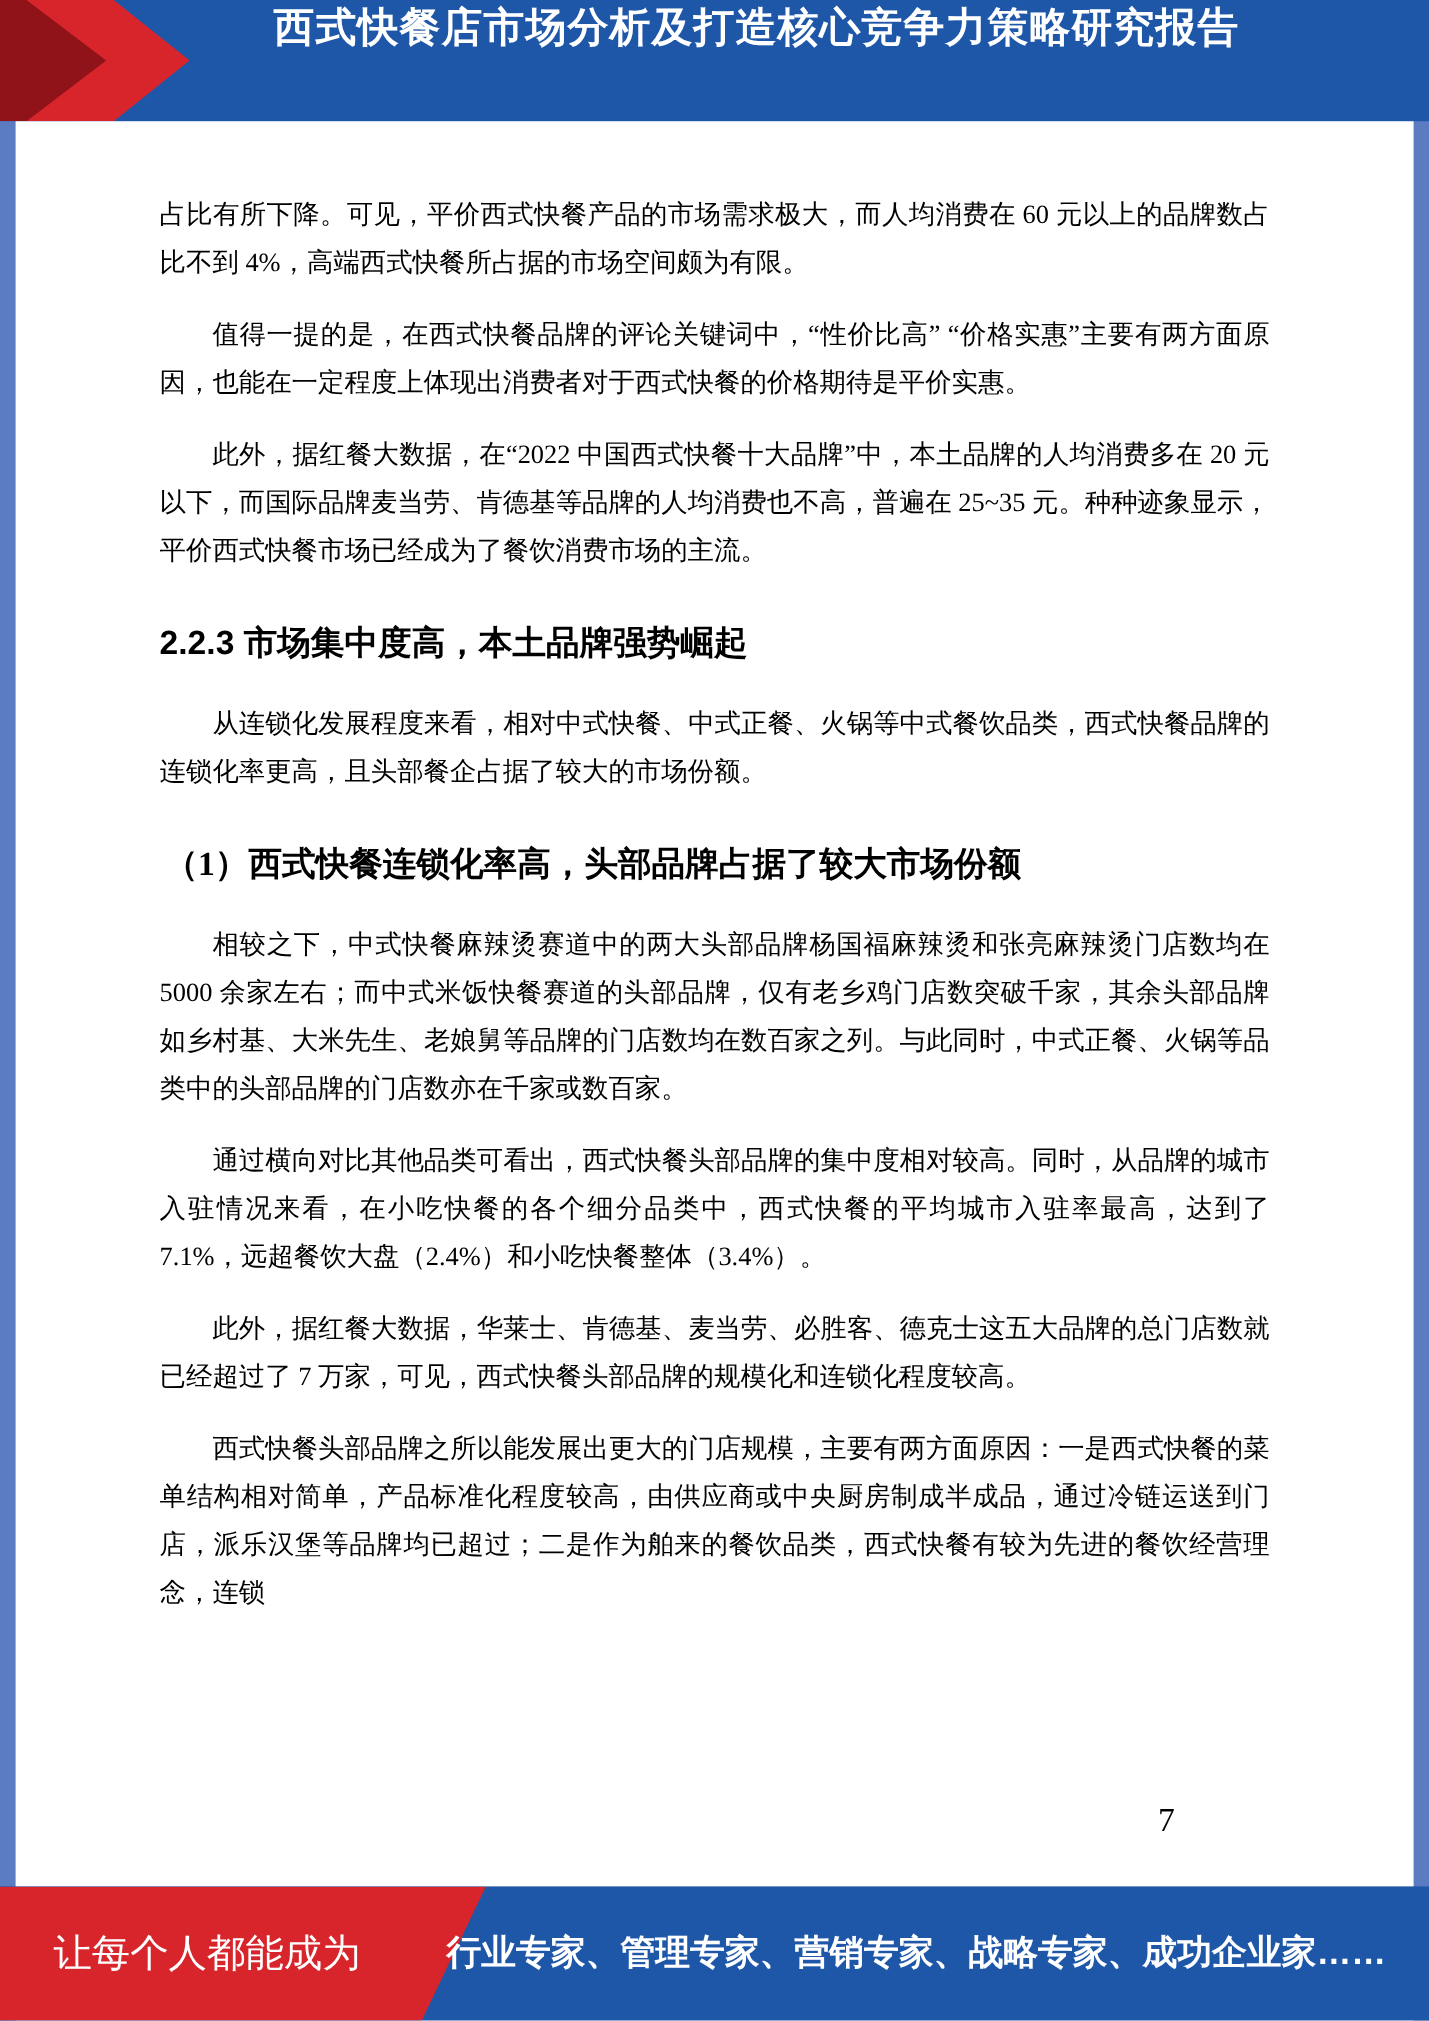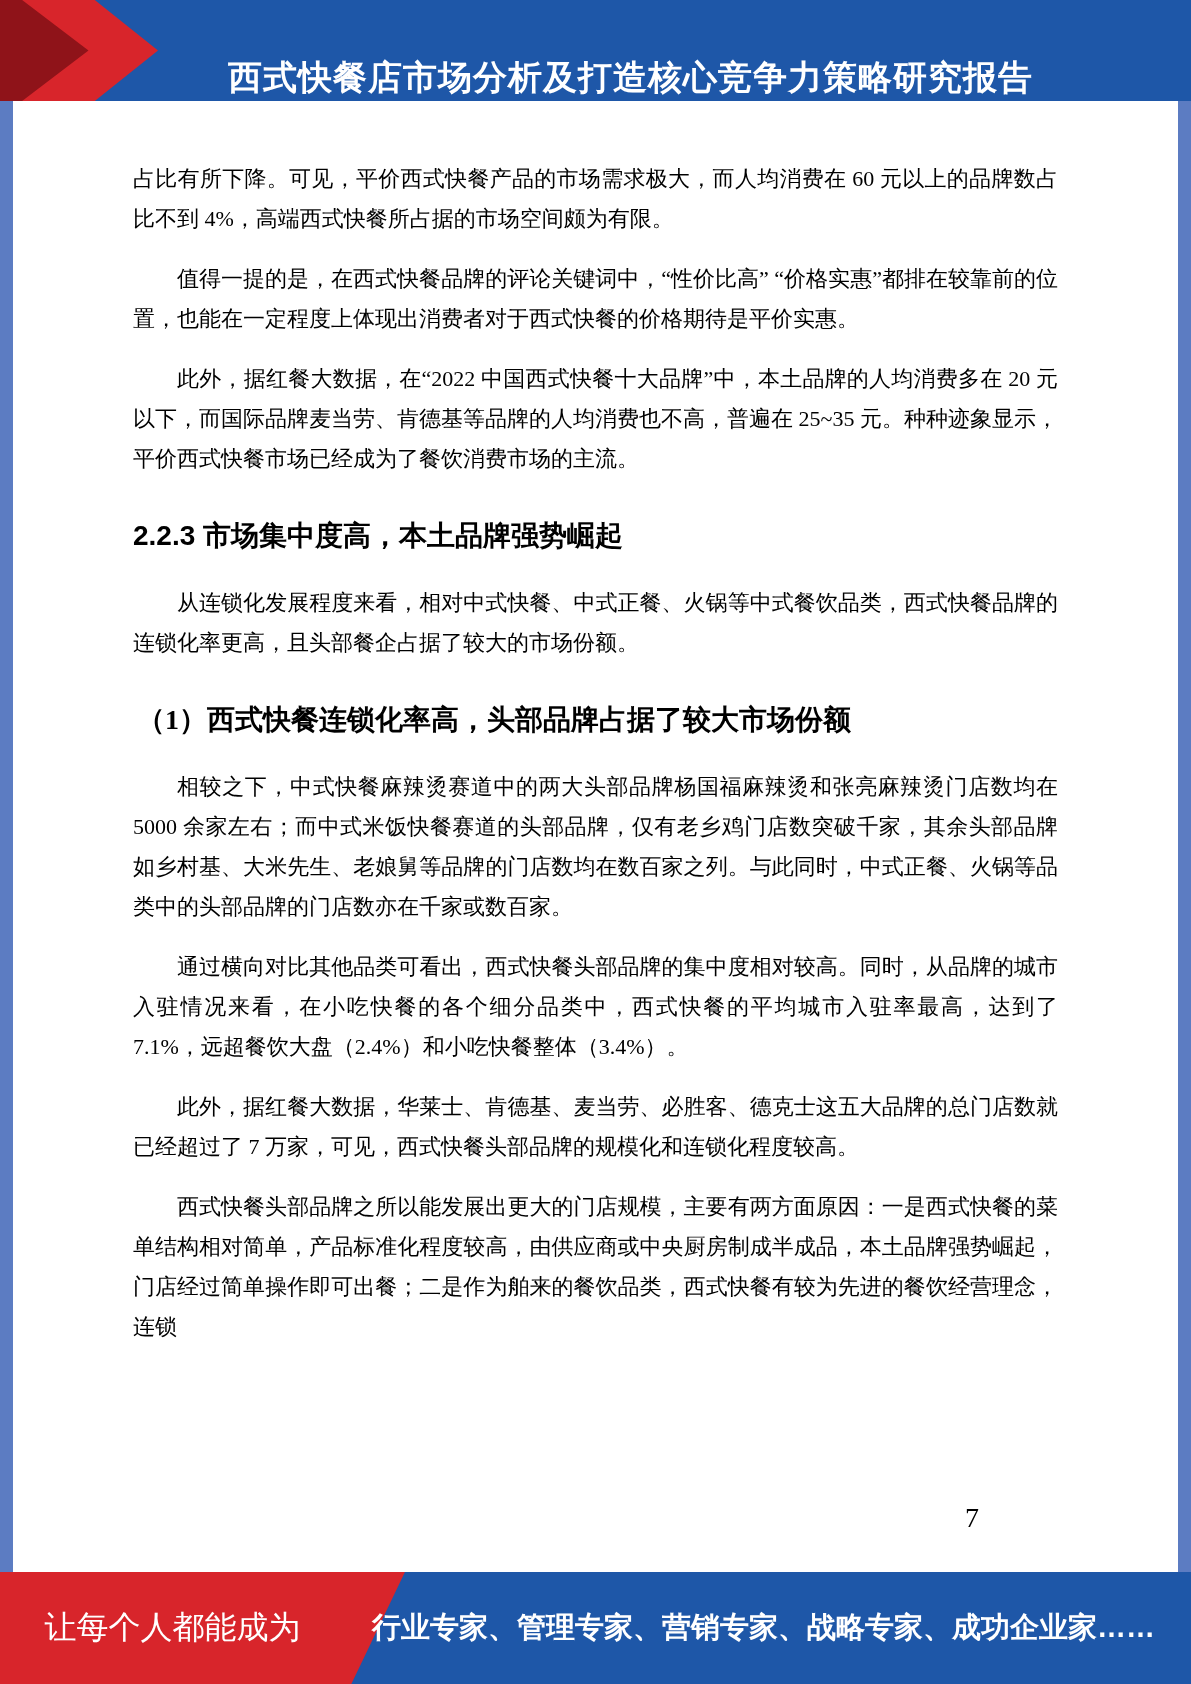--- a/index.html
+++ b/index.html
@@ -20,21 +20,21 @@
     z-index:1;
   }
   .edge-left { left:0; }
   .edge-right { right:0; }
 
   
   .header {
     position:absolute; top:0; left:0; right:0; height:101px;
     background:var(--header-blue,#1e57a8);
     z-index:3;
-    display:flex; align-items:flex-end; justify-content:center;
+    display:flex; align-items:flex-start; justify-content:center;
   }
   .header-title {
     margin:0 0 0 70px;
     color:#ffffff;
     font-size:34px; font-weight:bold;
     font-family:"Liberation Sans","DejaVu Sans",sans-serif;
     letter-spacing:1px;
     white-space:nowrap;
   }
   .arrow-wrap {
@@ -126,33 +126,33 @@
   <header class="header">
     <div class="arrow-wrap">
       <div class="chev chev-dark"></div>
       <div class="chev chev-bright"></div>
     </div>
     <h1 class="header-title">西式快餐店市场分析及打造核心竞争力策略研究报告</h1>
   </header>
 
   <main class="content">
     <p class="para continuation">占比有所下降。可见，平价西式快餐产品的市场需求极大，而人均消费在 60 元以上的品牌数占比不到 4%，高端西式快餐所占据的市场空间颇为有限。</p>
-    <p class="para">值得一提的是，在西式快餐品牌的评论关键词中，“性价比高” “价格实惠”都排在较靠前的位置，也能在一定程度上体现出消费者对于西式快餐的价格期待是平价实惠。</p>
+    <p class="para">值得一提的是，在西式快餐品牌的评论关键词中，“性价比高” “价格实惠”主要有两方面原因，也能在一定程度上体现出消费者对于西式快餐的价格期待是平价实惠。</p>
     <p class="para">此外，据红餐大数据，在“2022 中国西式快餐十大品牌”中，本土品牌的人均消费多在 20 元以下，而国际品牌麦当劳、肯德基等品牌的人均消费也不高，普遍在 25~35 元。种种迹象显示，平价西式快餐市场已经成为了餐饮消费市场的主流。</p>
 
     <h2 class="heading">2.2.3 市场集中度高，本土品牌强势崛起</h2>
 
     <p class="para">从连锁化发展程度来看，相对中式快餐、中式正餐、火锅等中式餐饮品类，西式快餐品牌的连锁化率更高，且头部餐企占据了较大的市场份额。</p>
 
     <h3 class="subheading">（1）西式快餐连锁化率高，头部品牌占据了较大市场份额</h3>
 
     <p class="para">相较之下，中式快餐麻辣烫赛道中的两大头部品牌杨国福麻辣烫和张亮麻辣烫门店数均在 5000 余家左右；而中式米饭快餐赛道的头部品牌，仅有老乡鸡门店数突破千家，其余头部品牌如乡村基、大米先生、老娘舅等品牌的门店数均在数百家之列。与此同时，中式正餐、火锅等品类中的头部品牌的门店数亦在千家或数百家。</p>
     <p class="para">通过横向对比其他品类可看出，西式快餐头部品牌的集中度相对较高。同时，从品牌的城市入驻情况来看，在小吃快餐的各个细分品类中，西式快餐的平均城市入驻率最高，达到了 7.1%，远超餐饮大盘（2.4%）和小吃快餐整体（3.4%）。</p>
     <p class="para">此外，据红餐大数据，华莱士、肯德基、麦当劳、必胜客、德克士这五大品牌的总门店数就已经超过了 7 万家，可见，西式快餐头部品牌的规模化和连锁化程度较高。</p>
-    <p class="para">西式快餐头部品牌之所以能发展出更大的门店规模，主要有两方面原因：一是西式快餐的菜单结构相对简单，产品标准化程度较高，由供应商或中央厨房制成半成品，本土品牌强势崛起，门店经过简单操作即可出餐；二是作为舶来的餐饮品类，西式快餐有较为先进的餐饮经营理念，连锁</p>
+    <p class="para">西式快餐头部品牌之所以能发展出更大的门店规模，主要有两方面原因：一是西式快餐的菜单结构相对简单，产品标准化程度较高，由供应商或中央厨房制成半成品，通过冷链运送到门店，派乐汉堡等品牌均已超过；二是作为舶来的餐饮品类，西式快餐有较为先进的餐饮经营理念，连锁</p>
   </main>
 
   <div class="page-number">7</div>
 
   <footer class="footer">
     <div class="footer-red"></div>
     <div class="footer-left-text">让每个人都能成为</div>
     <div class="footer-right-text">行业专家、管理专家、营销专家、战略专家、成功企业家……</div>
   </footer>
 

